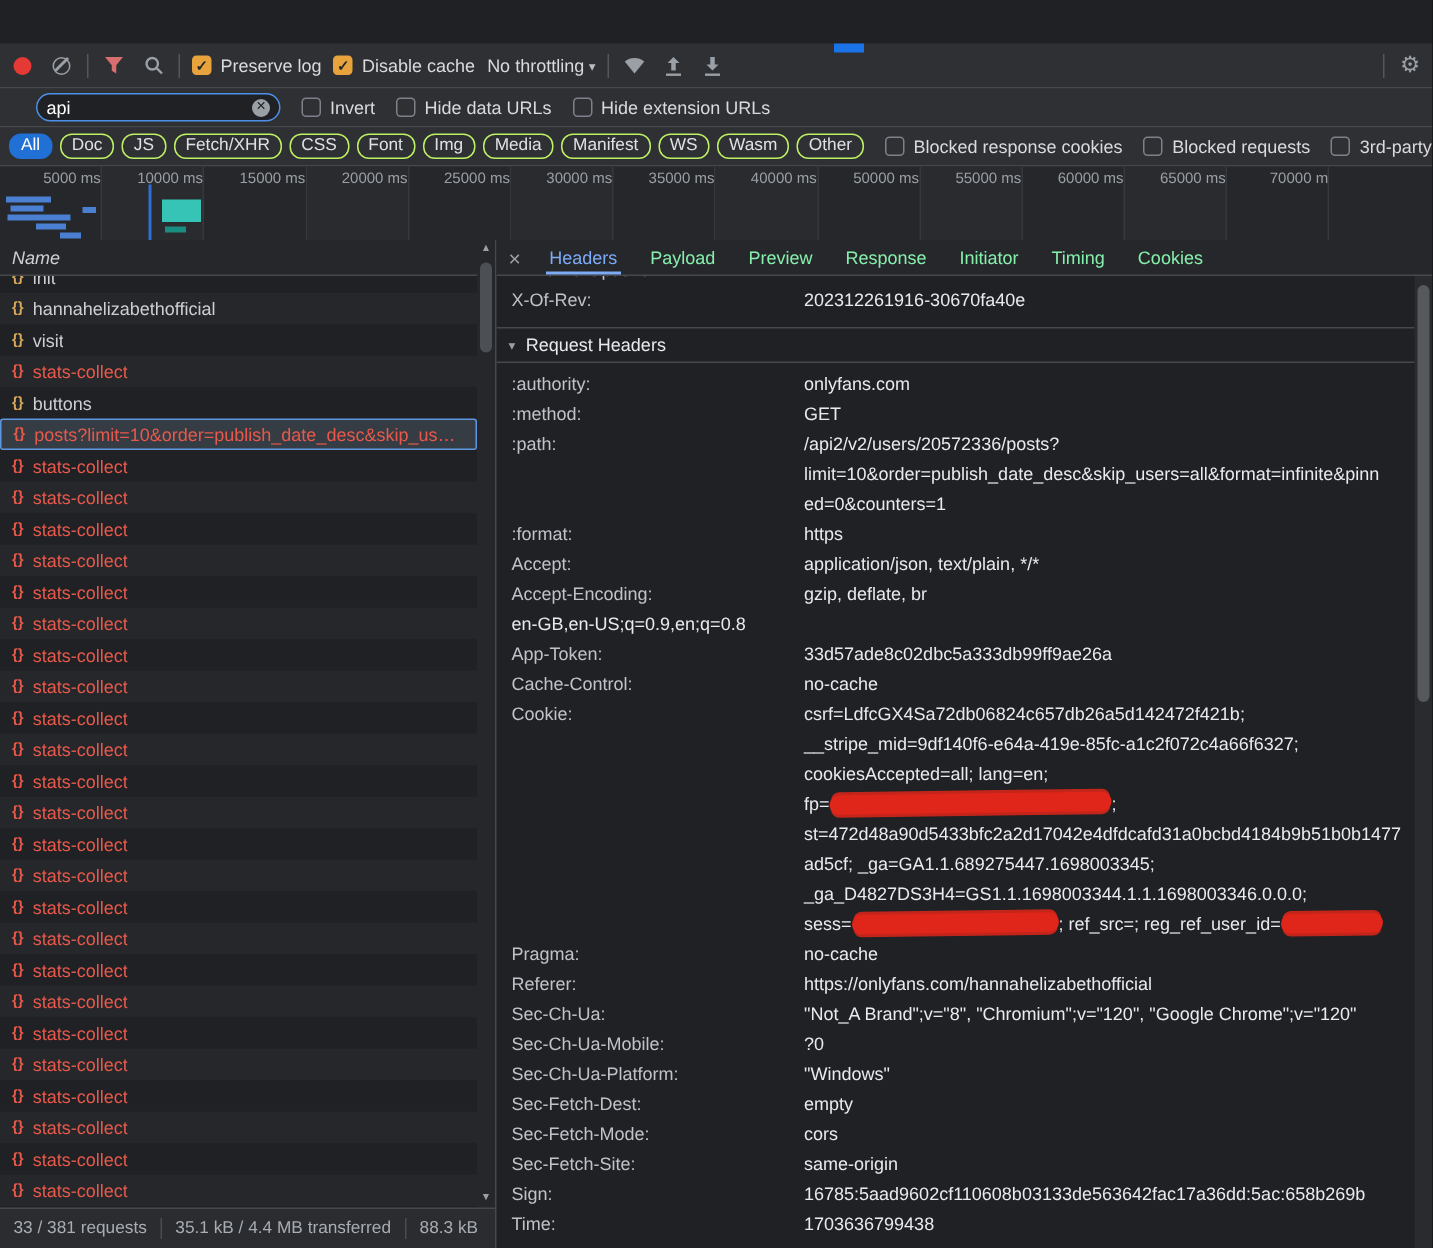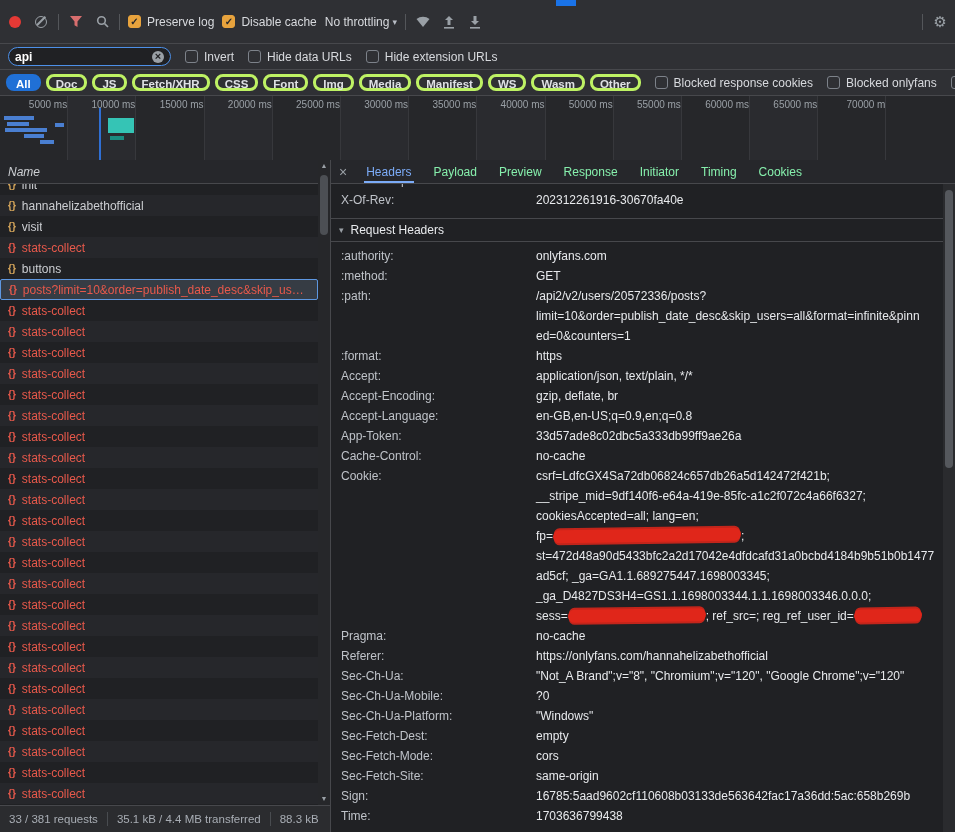--- a/index.html
+++ b/index.html
@@ -2,48 +2,48 @@
 <html><head>
 <meta charset="utf-8">
 <style>
   *{margin:0;padding:0;box-sizing:border-box;}
   html,body{background:#111;}
   .devtools{position:relative;width:955px;height:832px;background:#202124;color:#e8eaed;
     font-family:"Liberation Sans",sans-serif;font-size:12px;overflow:hidden;}
 
   
   .toolbar{display:flex;align-items:center;background:#2f3034;border-bottom:1px solid #47484c;padding:0 6px;gap:8px;position:relative;}
-  .row1{height:44px;}
+  .row1{height:30px;margin-top:29px;}
   .row2{height:26px;gap:14px;}
   .row3{height:26px;gap:5px;}
   .vdiv{width:1px;height:16px;background:#54565a;flex:0 0 auto;}
   .spacer{flex:1;}
   .icon-btn{display:inline-flex;align-items:center;justify-content:center;width:18px;height:18px;flex:0 0 auto;}
   .record-dot{width:12px;height:12px;border-radius:50%;background:#e53935;}
   .clear-circle{width:12px;height:12px;border-radius:50%;border:1.6px solid #9aa0a6;position:relative;}
   .clear-circle::after{content:"";position:absolute;left:-1.4px;top:3.6px;width:12px;height:1.6px;background:#9aa0a6;transform:rotate(-45deg);}
   .gear{font-size:15px;color:#9aa0a6;line-height:1;}
   .caret{font-size:9px;color:#b9bec6;margin-left:3px;}
   .dropdown{display:inline-flex;align-items:center;color:#d8dade;}
   .blue-notch{position:absolute;left:556px;top:0;width:20px;height:6px;background:#1a73e8;}
 
   
   .cb{display:inline-flex;align-items:center;gap:6px;color:#d8dade;white-space:nowrap;}
   .cb .box{width:13px;height:13px;border-radius:3px;border:1.4px solid #7d828a;display:inline-flex;align-items:center;justify-content:center;flex:0 0 auto;}
   .cb.checked .box{background:#e8a33d;border-color:#e8a33d;}
   .cb.checked .box::after{content:"✓";font-size:10px;font-weight:700;color:#26272a;}
 
   
-  .filter-box{display:inline-flex;align-items:center;width:163px;height:19px;border:1px solid #4d90e8;border-radius:10px;background:#202124;padding:0 6px;gap:4px;margin-left:2px;font-weight:bold;}
+  .filter-box{display:inline-flex;align-items:center;width:163px;height:19px;border:1px solid #4d90e8;border-radius:10px;background:#202124;padding:0 6px;gap:4px;margin-left:18px;}
   .filter-box .val{flex:1;color:#fff;}
   .filter-clear{width:12px;height:12px;border-radius:50%;background:#9aa0a6;color:#202124;font-size:11px;line-height:11px;text-align:center;flex:0 0 auto;}
 
   
   .pill-list{display:inline-flex;gap:5px;align-items:center;}
-  .pill{height:17px;line-height:15px;padding:0 7px;border:3px solid #bef264;border-radius:8px;color:#dfe1e5;font-size:11.5px;white-space:nowrap;font-weight:bold;}
+  .pill{height:17px;line-height:15px;padding:0 7px;border:1px solid #bef264;border-radius:8px;color:#dfe1e5;font-size:11.5px;white-space:nowrap;}
   .pill.active{background:#2070d6;border-color:#2070d6;color:#fff;}
   .row3 .cb{margin-left:9px;}
 
   
   .timeline{position:relative;height:78px;border-bottom:1px solid #47484c;background:#26272a;overflow:hidden;}
   .tl-cols{display:flex;height:100%;}
   .tl-col{width:68.2px;flex:0 0 auto;border-right:1px solid #37383c;font-size:10px;color:#9aa0a6;text-align:right;padding-top:3px;}
   .tl-col:nth-child(even){background:#2a2b2f;}
   .tl-bar{position:absolute;background:#4a7fd1;}
   .tl-vline{position:absolute;left:99px;top:12px;bottom:1px;width:2px;background:#2f6fd3;}
@@ -193,21 +193,21 @@
         <span class="pill">WS</span>
         <span class="pill">Wasm</span>
         <span class="pill">Other</span>
       </span>
     <label class="cb">
       <span class="box"></span>
       <span>Blocked response cookies</span>
     </label>
     <label class="cb">
       <span class="box"></span>
-      <span>Blocked onlyfans</span>
+      <span>Blocked requests</span>
     </label>
     <label class="cb">
       <span class="box"></span>
       <span>3rd-party requests</span>
     </label>
   </div>
 
   <div class="timeline">
     <div class="tl-cols">
         <div class="tl-col">5000 ms</div>
@@ -440,21 +440,20 @@
               <div class="vline"><span>application/json, text/plain, */*</span></div>
             </div>
           </div>
           <div class="hdr-row">
             <span class="hname">Accept-Encoding:</span>
             <div class="hval">
               <div class="vline"><span>gzip, deflate, br</span></div>
             </div>
           </div>
           <div class="hdr-row">
-            <span class="hname">Accept-Language:</span>
             <div class="hval">
               <div class="vline"><span>en-GB,en-US;q=0.9,en;q=0.8</span></div>
             </div>
           </div>
           <div class="hdr-row">
             <span class="hname">App-Token:</span>
             <div class="hval">
               <div class="vline"><span>33d57ade8c02dbc5a333db99ff9ae26a</span></div>
             </div>
           </div>

